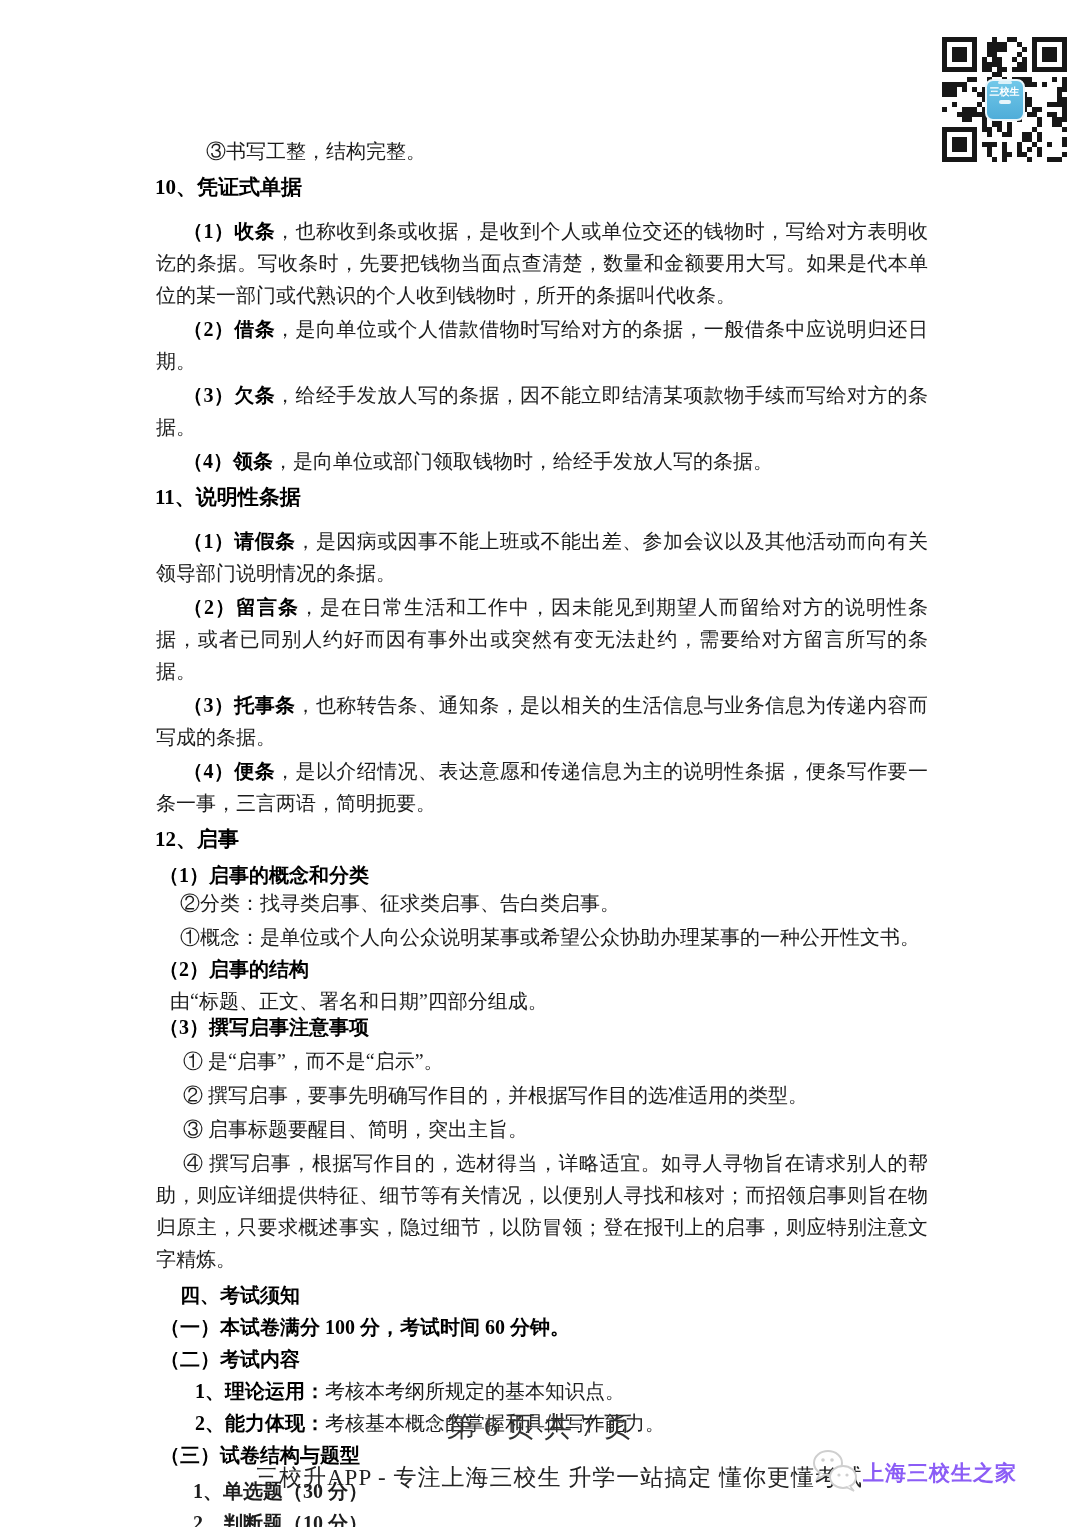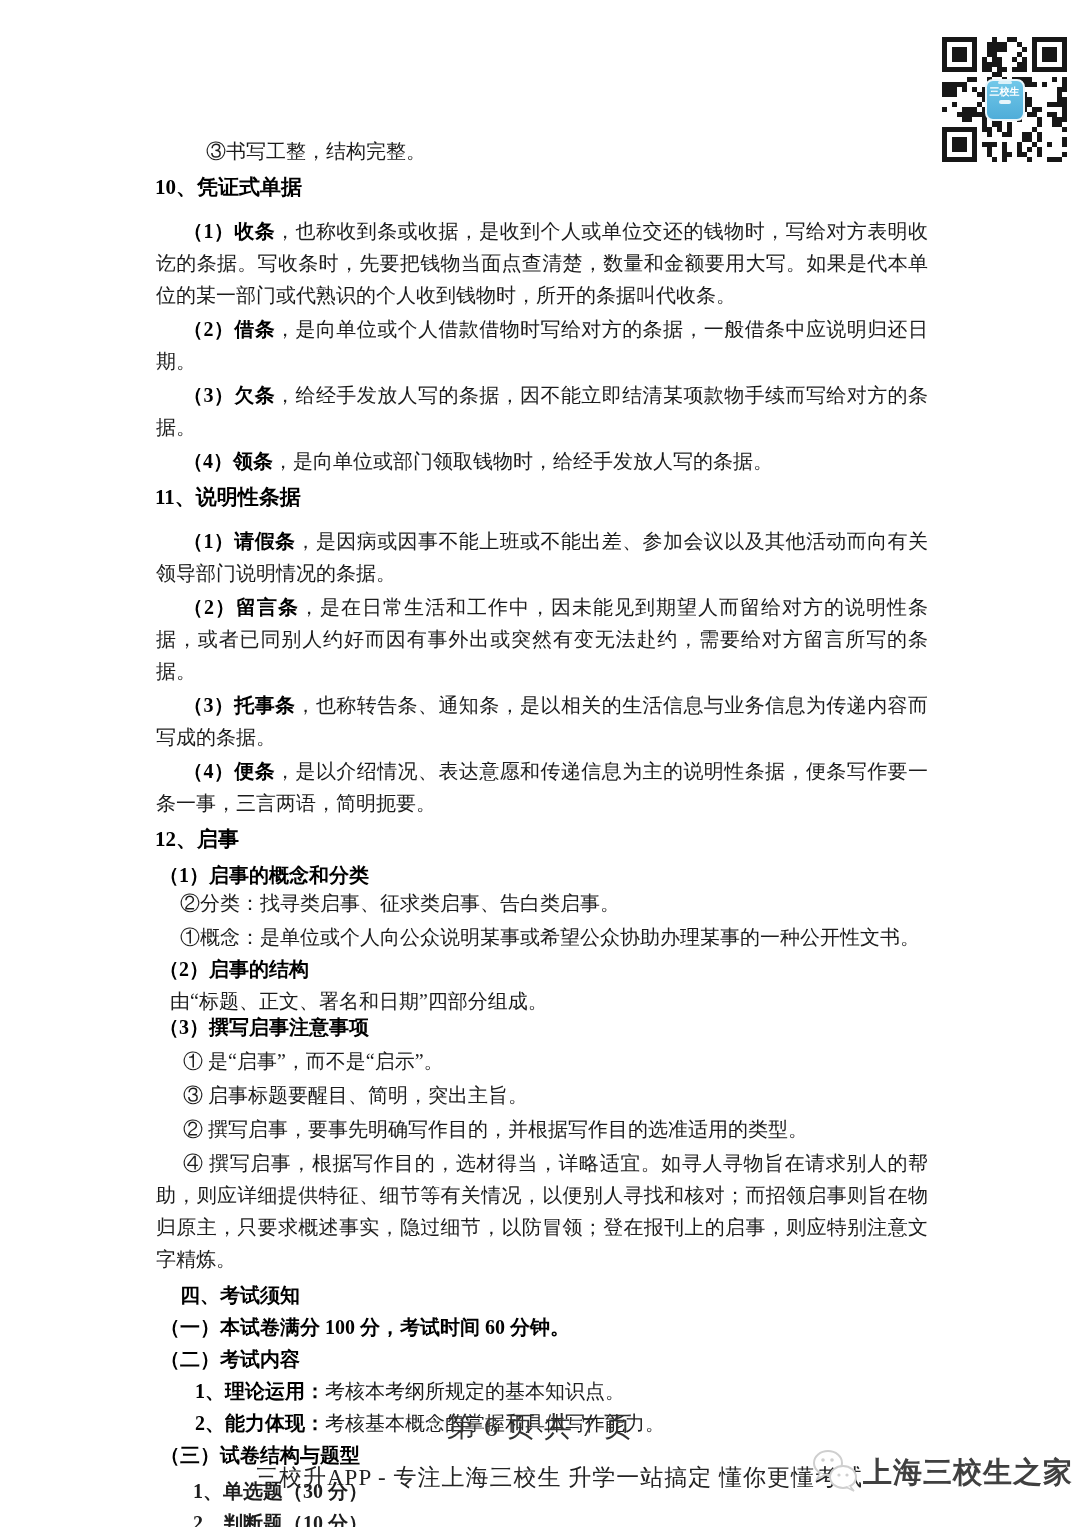--- a/index.html
+++ b/index.html
@@ -57,21 +57,21 @@
   }
   .promo{
     position:absolute;left:255px;top:1462px;
     font-size:23px;color:#242424;letter-spacing:1px;white-space:nowrap;
   }
   .watermark{
     position:absolute;left:810px;top:1448px;z-index:5;
     display:flex;align-items:center;gap:3px;
   }
   .watermark-text{
-    font-size:29px;font-weight:bold;color:#404040;
+    font-size:21px;font-weight:bold;color:#8b5cf6;
     white-space:nowrap;letter-spacing:1px;
     text-shadow:0 0 1px #ffffff;
   }
 </style>
 </head>
 <body>
 
 <div class="page">
 
   <div class="qr">
@@ -268,22 +268,22 @@
       <p class="blk para"><span class="b">（3）托事条</span><span>，也称转告条、通知条，是以相关的生活信息与业务信息为传递内容而写成的条据。</span></p>
       <p class="blk para"><span class="b">（4）便条</span><span>，是以介绍情况、表达意愿和传递信息为主的说明性条据，便条写作要一条一事，三言两语，简明扼要。</span></p>
       <p class="blk h h12"><span class="b">12、启事</span></p>
       <p class="blk hsub"><span class="b">（1）启事的概念和分类</span></p>
       <p class="blk sub"><span>②分类：找寻类启事、征求类启事、告白类启事。</span></p>
       <p class="blk sub"><span>①概念：是单位或个人向公众说明某事或希望公众协助办理某事的一种公开性文书。</span></p>
       <p class="blk hsub"><span class="b">（2）启事的结构</span></p>
       <p class="blk due"><span>由“标题、正文、署名和日期”四部分组成。</span></p>
       <p class="blk hsub"><span class="b">（3）撰写启事注意事项</span></p>
       <p class="blk item gap"><span>① 是“启事”，而不是“启示”。</span></p>
+      <p class="blk item"><span>② 撰写启事，要事先明确写作目的，并根据写作目的选准适用的类型。</span></p>
       <p class="blk item"><span>③ 启事标题要醒目、简明，突出主旨。</span></p>
-      <p class="blk item"><span>② 撰写启事，要事先明确写作目的，并根据写作目的选准适用的类型。</span></p>
       <p class="blk item"><span>④ 撰写启事，根据写作目的，选材得当，详略适宜。如寻人寻物旨在请求别人的帮助，则应详细提供特征、细节等有关情况，以便别人寻找和核对；而招领启事则旨在物归原主，只要求概述事实，隐过细节，以防冒领；登在报刊上的启事，则应特别注意文字精炼。</span></p>
       <p class="blk x x4 first"><span class="b">四、考试须知</span></p>
       <p class="blk x xp"><span class="b">（一）本试卷满分 100 分，考试时间 60 分钟。</span></p>
       <p class="blk x xp"><span class="b">（二）考试内容</span></p>
       <p class="blk x xs"><span class="b">1、理论运用：</span><span>考核本考纲所规定的基本知识点。</span></p>
       <p class="blk x xs"><span class="b">2、能力体现：</span><span>考核基本概念的掌握和具体写作能力。</span></p>
       <p class="blk x xp"><span class="b">（三）试卷结构与题型</span></p>
       <p class="blk x xq qgap"><span>1、单选题（30 分）</span></p>
       <p class="blk x xq"><span>2、判断题（10 分）</span></p>
     </main>

